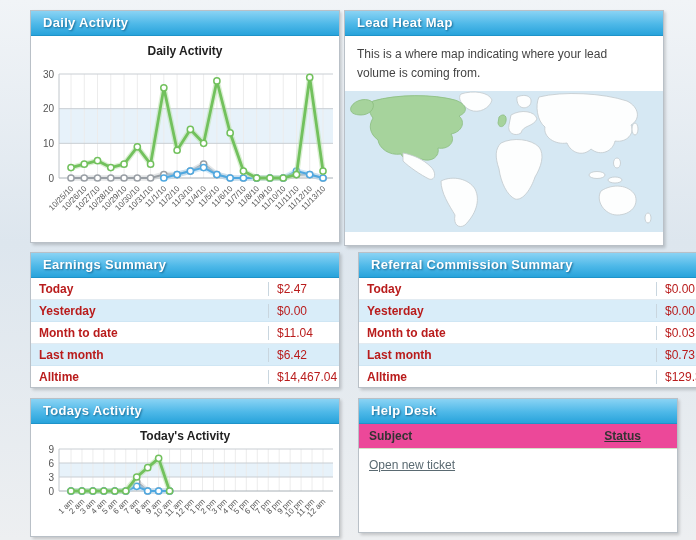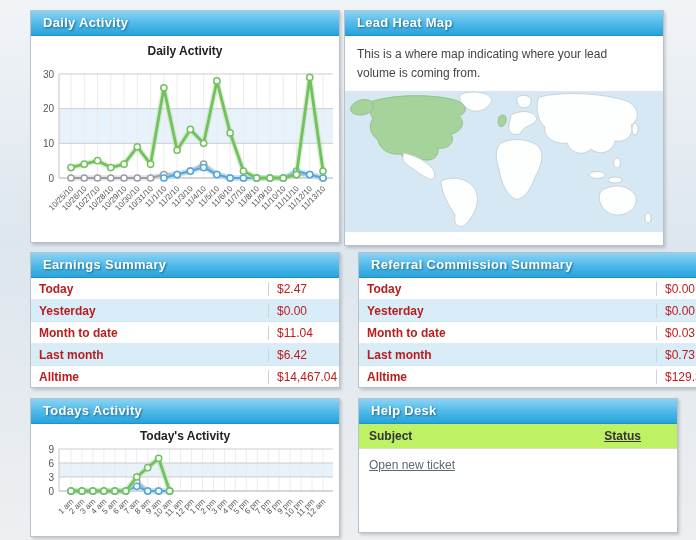--- a/index.html
+++ b/index.html
@@ -22,21 +22,21 @@
   .trow.alt{background:#d9edf9;border-bottom:1px solid #cfe6f4;}
   .tlabel{flex:1;font-weight:bold;display:flex;align-items:center;padding-left:8px;}
   .tvalue{display:flex;align-items:center;border-left:1px solid #c9d6df;padding-left:8px;}
   .earn .tvalue{width:62px;} .refe .tvalue{width:72px;}
   
   .hm-desc{font-size:12px;color:#444;line-height:1.55;padding:9px 14px 6px 12px;width:300px;box-sizing:border-box;}
   .hm-map{position:relative;width:318px;height:141px;margin-top:3px;}
   .hm-legend{position:absolute;left:5px;top:36px;width:34px;font-size:10.5px;color:#333;}
   .hm-sq{width:13px;height:13px;margin:0 0 0 1px;}
   
-  .hd-head{height:24px;background:#bef264;border-bottom:1px solid #d4e0c8;
+  .hd-head{height:24px;background:#ec4899;border-bottom:1px solid #d4e0c8;
            display:flex;align-items:center;font-size:12px;font-weight:bold;color:#333;
            padding:0 10px;}
   .hd-head .hd-status{margin-left:auto;padding-right:26px;text-decoration:underline;}
   .hd-link{display:inline-block;margin:9px 0 0 10px;font-size:12px;color:#5a6a72;
            text-decoration:underline;cursor:pointer;}
 </style>
 </head>
 <body>
 
 <div class="panel" style="left:30px;top:10px;width:310px;height:233px;">

